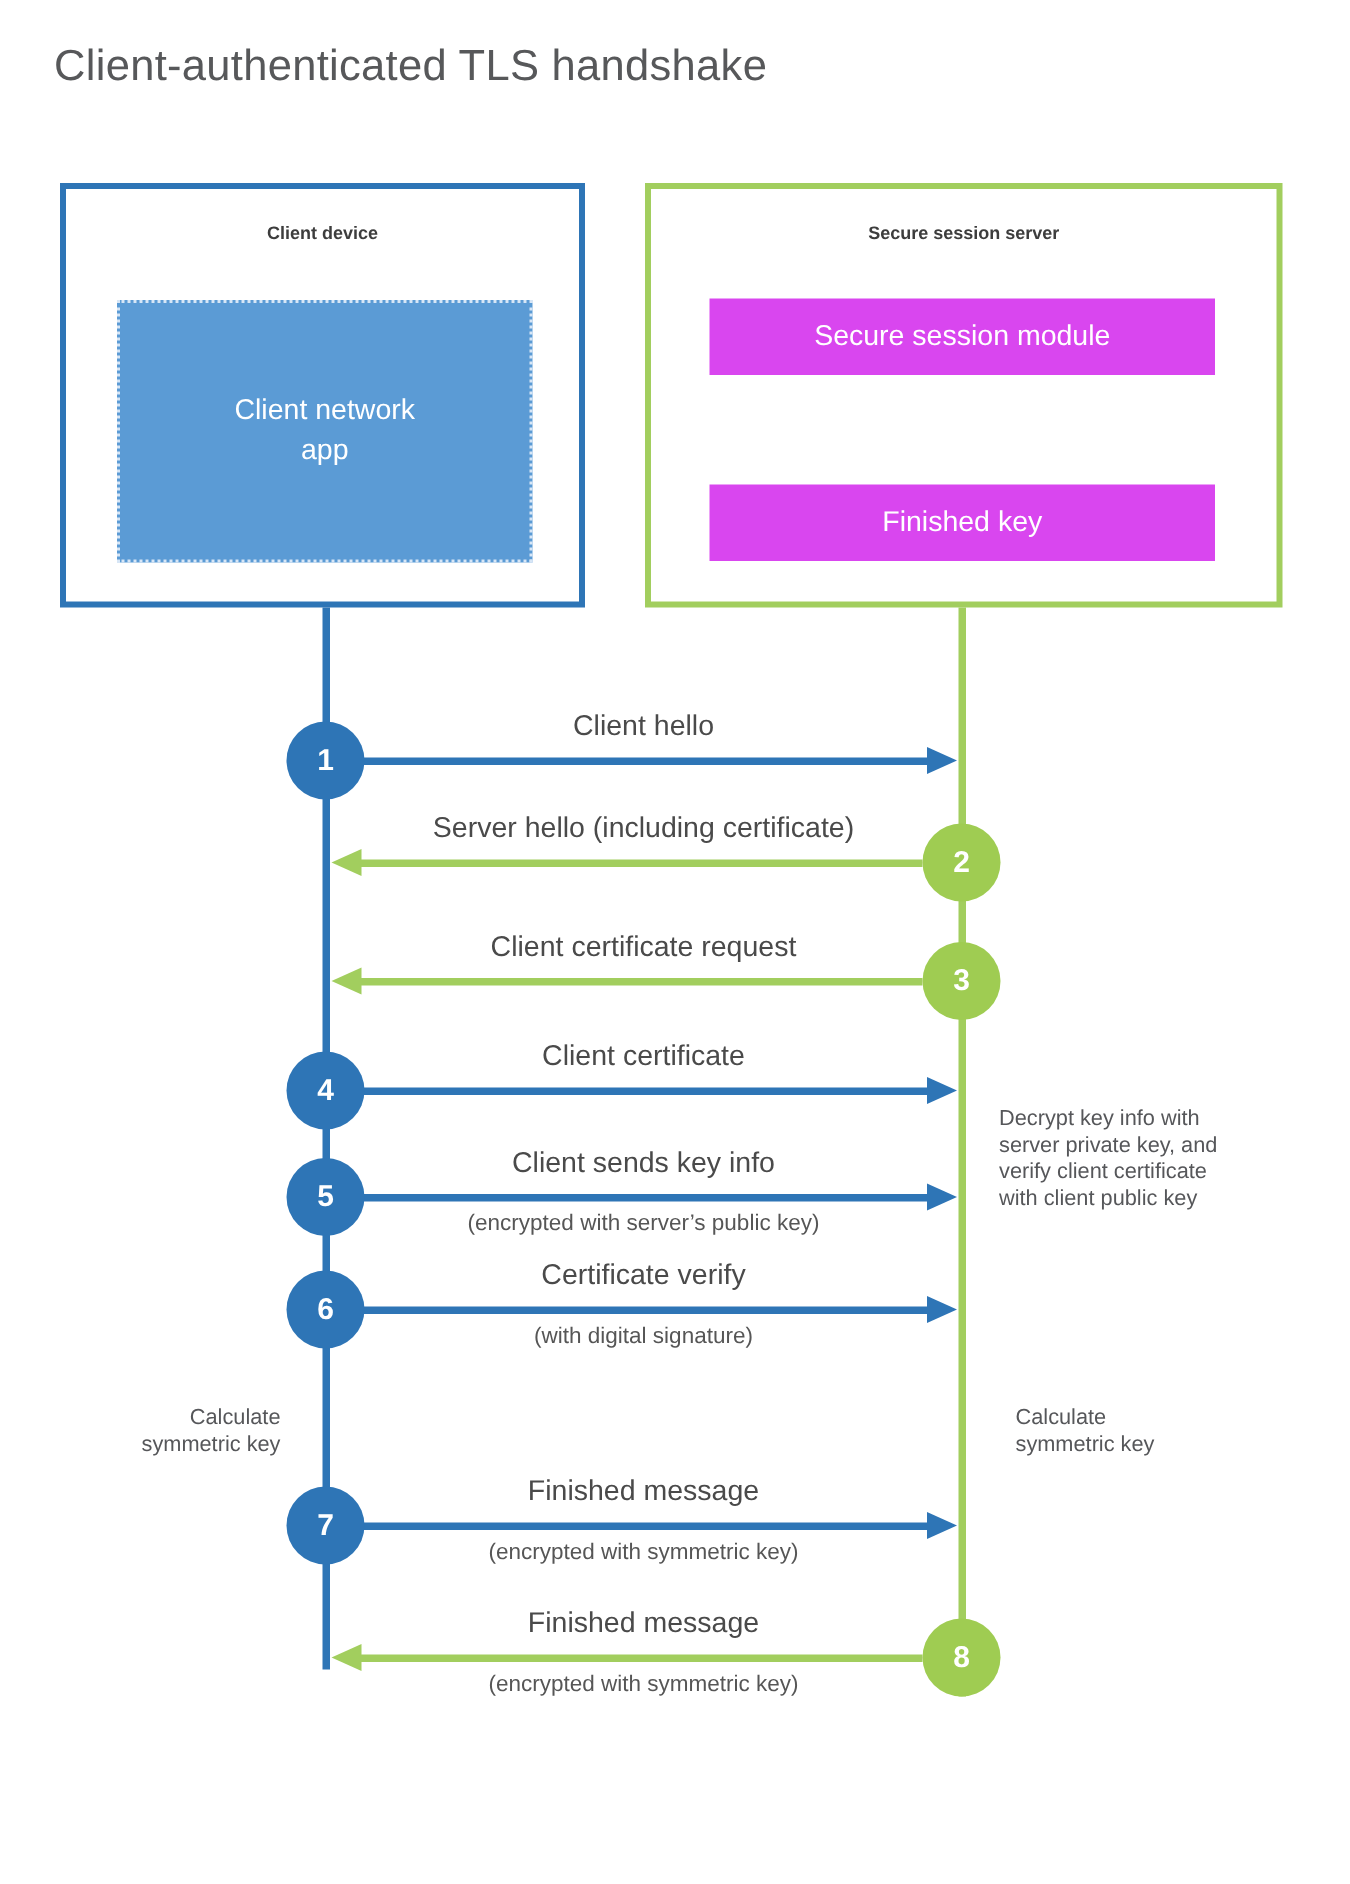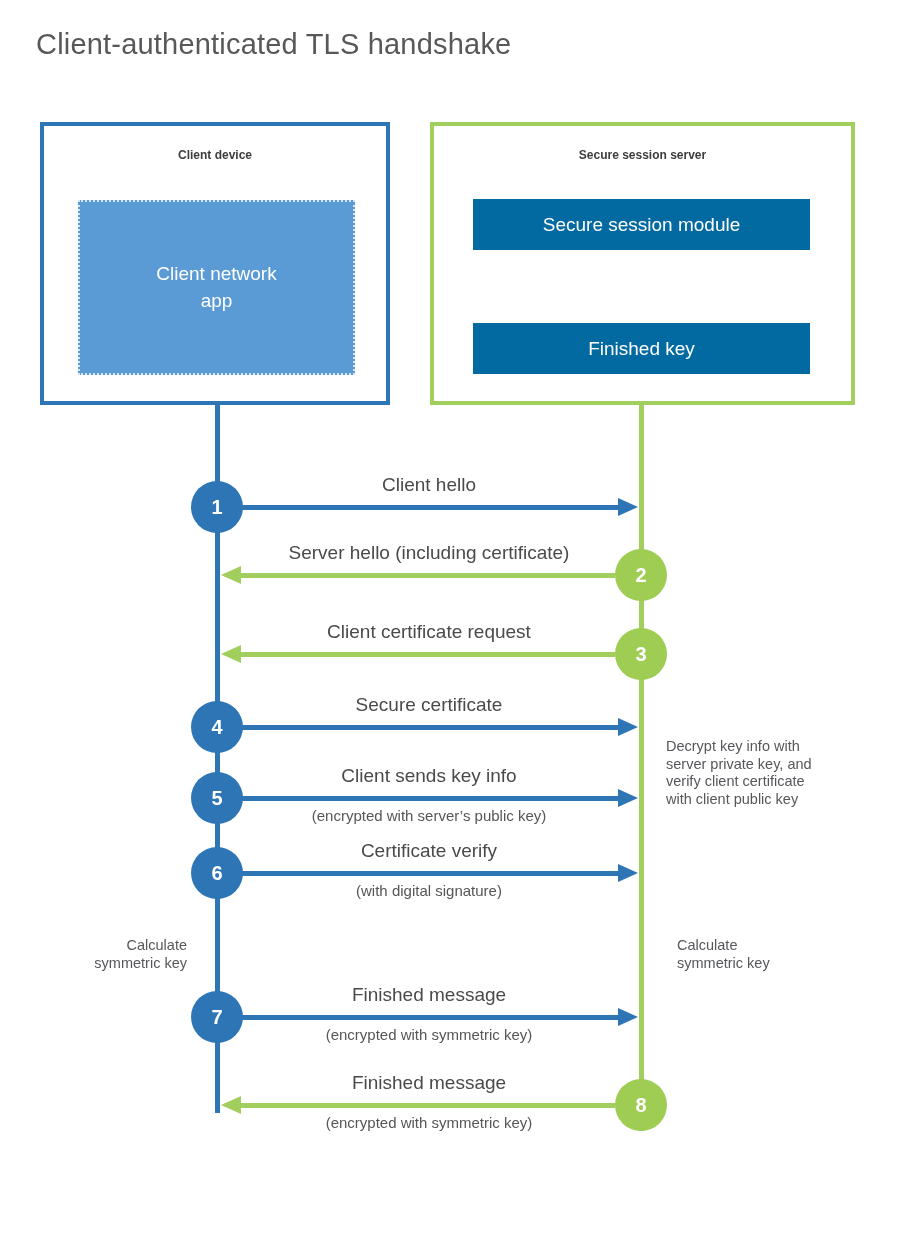--- a/index.html
+++ b/index.html
@@ -19,21 +19,21 @@
     position:absolute; left:0; right:0; top:22px; text-align:center;
     font-size:12px; font-weight:bold; color:#3d3d3d;
   }
   .app-box {
     position:absolute; left:34px; top:74px; width:277px; height:175px;
     background:#5b9bd5; border:2px dotted #d7e6f6;
     display:flex; align-items:center; justify-content:center;
     color:#fff; font-size:19px; line-height:1.4; text-align:center; white-space:pre-line;
   }
   .server-bar {
-    position:absolute; left:39px; width:337px; height:51px; background:#0369a1;
+    position:absolute; left:39px; width:337px; height:51px; background:#d946ef;
     display:flex; align-items:center; justify-content:center;
     color:#fff; font-size:19px;
   }
   .bar-0 { top:73px; }  .bar-1 { top:136px; }  .bar-2 { top:197px; }
   .lifeline { position:absolute; width:5px; top:405px; }
   .lifeline-client { left:215px; height:708px; background:#2e75b6; }
   .lifeline-server { left:639px; height:726px; background:#a2ce5e; }
   .step-circle {
     position:absolute; width:52px; height:52px; border-radius:50%;
     display:flex; align-items:center; justify-content:center;
@@ -97,21 +97,21 @@
       <div class="msg-head" style="top: 645px; left: 221px; border-right: 20px solid rgb(162, 206, 94);"></div>
       <div class="step-circle" style="left: 615px; top: 628px; background: rgb(159, 204, 82);">
         <span>3</span>
       </div>
       <div class="msg-label" style="top: 621px;">Client certificate request</div>
       <div class="msg-line" style="left: 242px; width: 376px; top: 725px; background: rgb(46, 117, 182);"></div>
       <div class="msg-head" style="top: 718px; left: 618px; border-left: 20px solid rgb(46, 117, 182);"></div>
       <div class="step-circle" style="left: 191px; top: 701px; background: rgb(46, 117, 182);">
         <span>4</span>
       </div>
-      <div class="msg-label" style="top: 694px;">Secure certificate</div>
+      <div class="msg-label" style="top: 694px;">Client certificate</div>
       <div class="msg-line" style="left: 242px; width: 376px; top: 796px; background: rgb(46, 117, 182);"></div>
       <div class="msg-head" style="top: 789px; left: 618px; border-left: 20px solid rgb(46, 117, 182);"></div>
       <div class="step-circle" style="left: 191px; top: 772px; background: rgb(46, 117, 182);">
         <span>5</span>
       </div>
       <div class="msg-label" style="top: 765px;">Client sends key info</div>
       <div class="msg-sublabel" style="top: 807px;">(encrypted with server’s public key)</div>
       <div class="msg-line" style="left: 242px; width: 376px; top: 871px; background: rgb(46, 117, 182);"></div>
       <div class="msg-head" style="top: 864px; left: 618px; border-left: 20px solid rgb(46, 117, 182);"></div>
       <div class="step-circle" style="left: 191px; top: 847px; background: rgb(46, 117, 182);">

